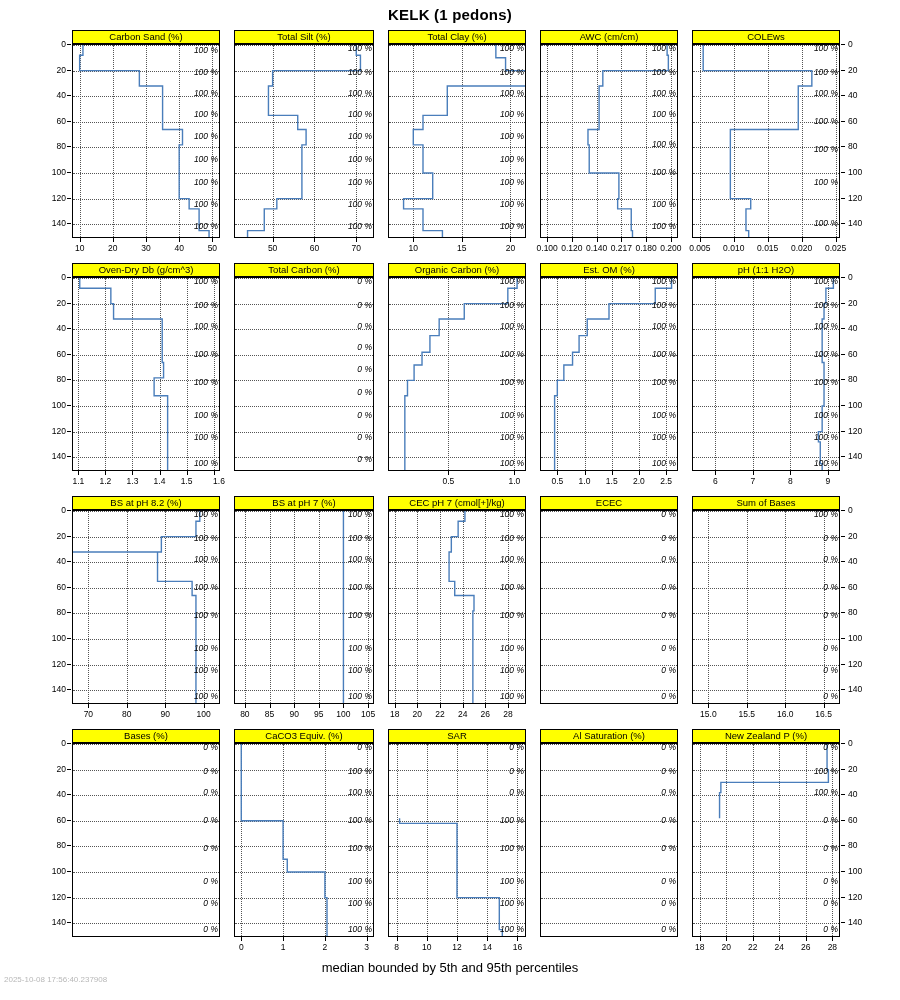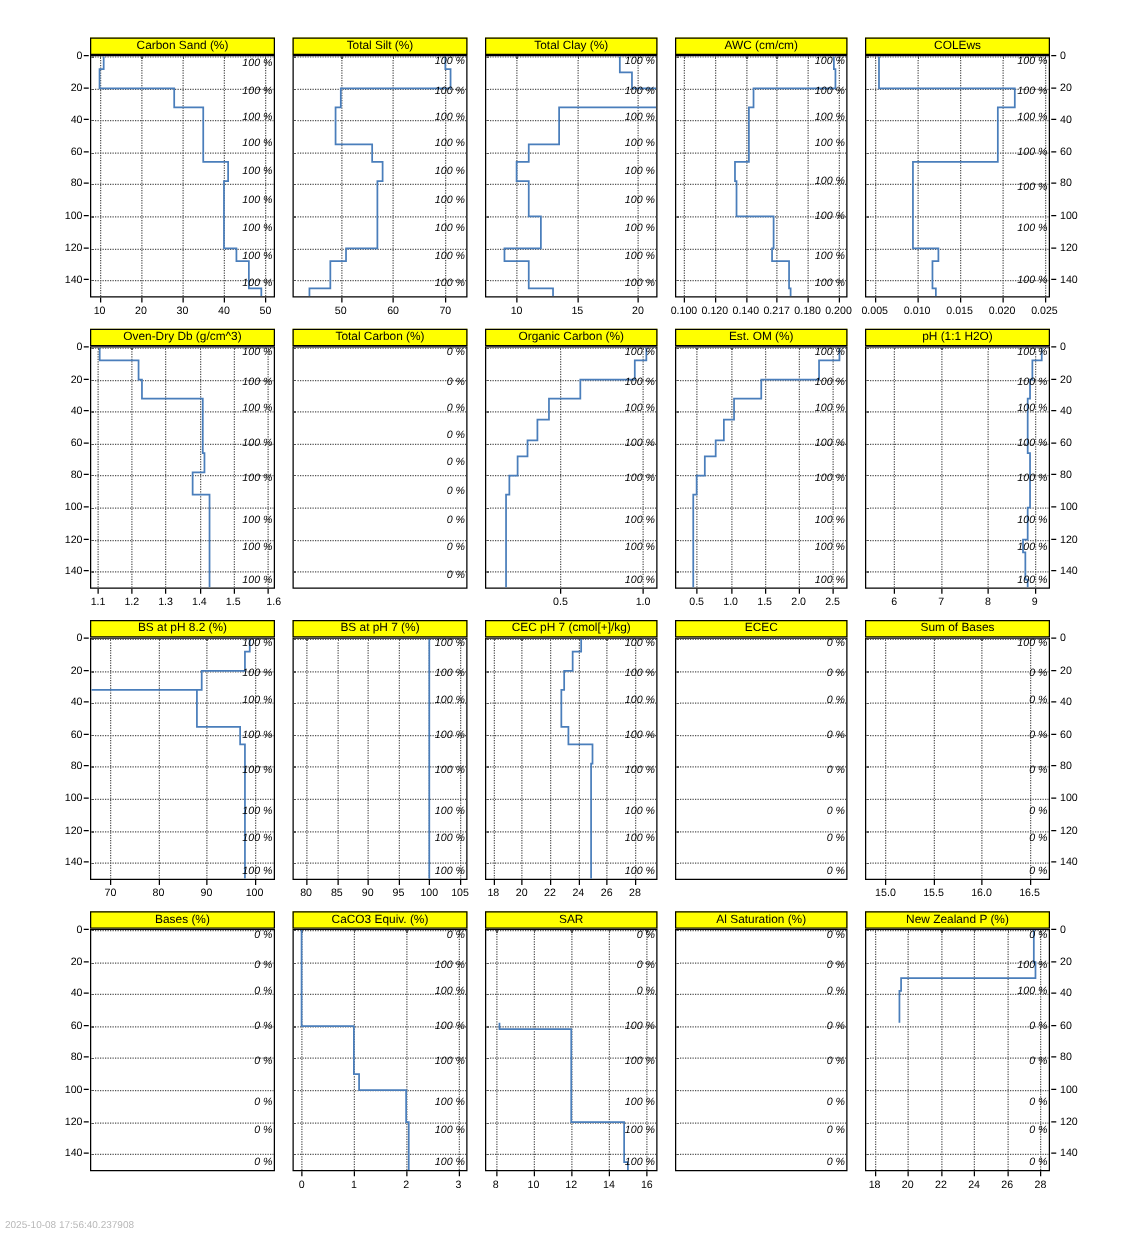--- a/index.html
+++ b/index.html
@@ -53,21 +53,23 @@
   }
   .xtick{position:absolute;font-size:8.5px;text-align:center;white-space:nowrap;}
   .xtickmark{position:absolute;width:0;height:4px;border-left:1px solid #000;}
   .ytick{position:absolute;font-size:8.5px;white-space:nowrap;}
   .ytickmark{position:absolute;height:0;width:4px;border-top:1px solid #000;}
 </style>
 </head>
 <body>
 
 <div id="stage">
+  <div class="title">KELK (1 pedons)</div>
   <div class="ylabel">Depth (cm)</div>
+  <div class="xcaption">median bounded by 5th and 95th percentiles</div>
   <div class="stamp">2025-10-08 17:56:40.237908</div>
   <div id="panels">
       <div class="panel" style="left: 72px; top: 30px; width: 148px; height: 208px;">
         <div class="phead">Carbon Sand (%)</div>
         <div class="pbox" style="height: 194px;">
           <div class="gridh" style="left: 0px; width: 100%; top: 0px;"></div>
           <div class="gridh" style="left: 0px; width: 100%; top: 25.6px;"></div>
           <div class="gridh" style="left: 0px; width: 100%; top: 51.2px;"></div>
           <div class="gridh" style="left: 0px; width: 100%; top: 76.8px;"></div>
           <div class="gridh" style="left: 0px; width: 100%; top: 102.4px;"></div>

